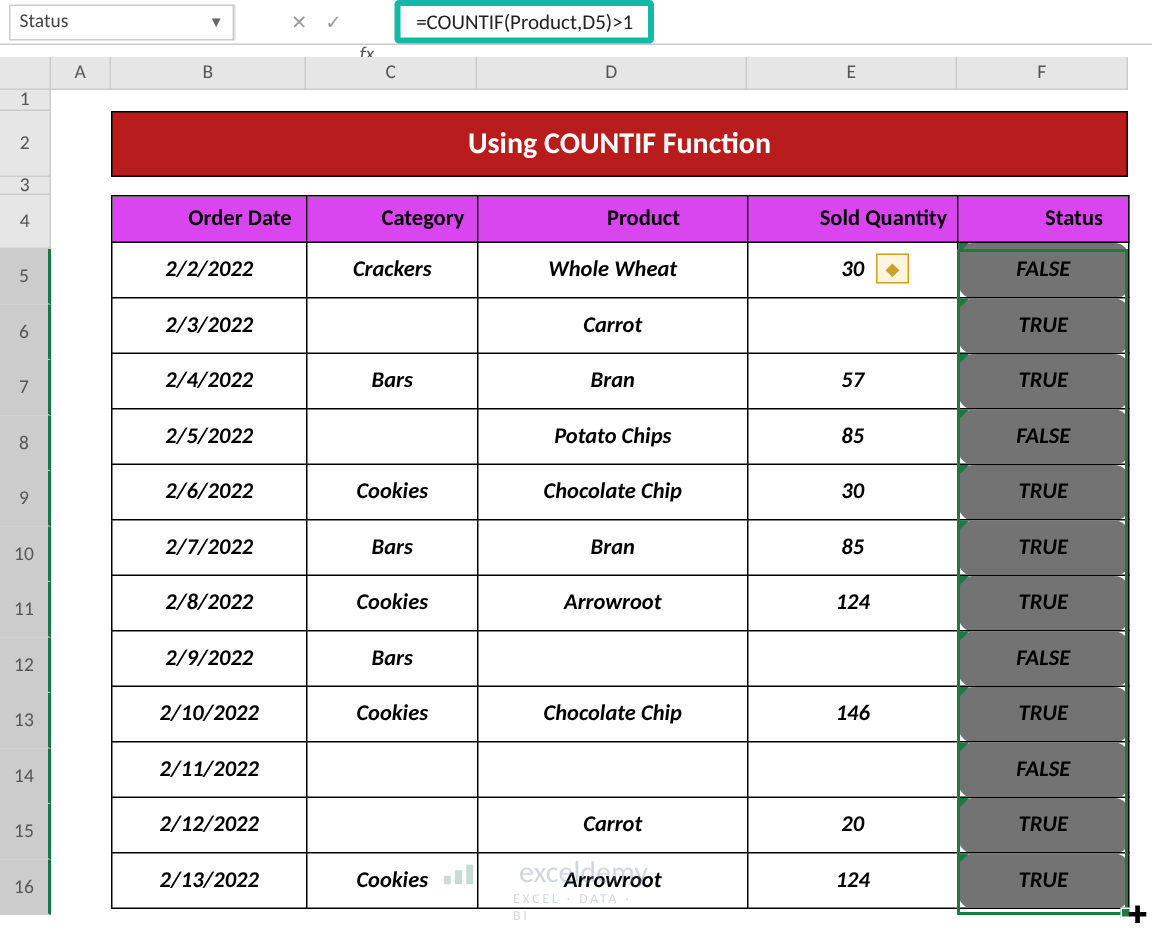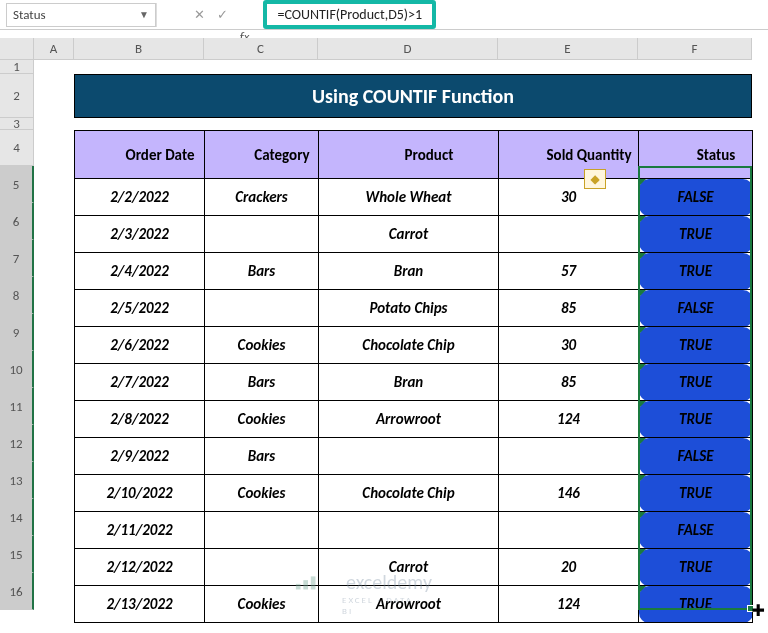--- a/index.html
+++ b/index.html
@@ -22,28 +22,28 @@
 
   .rows { display: flex; }
   .row-headers { display: flex; flex-direction: column; }
   .row-h { width: 34px; background: #e6e6e6; border-right: 1px solid #ccc; border-bottom: 1px solid #ccc; font-size: 13px; color: #555; display: flex; align-items: center; justify-content: center; }
   .r1 { height: 14px; } .r2 { height: 44px; } .r3 { height: 12px; } .r4 { height: 36px; }
   .r5,.r6,.r7,.r8,.r9,.r10,.r11,.r12,.r13,.r14,.r15,.r16 { height: 37px; }
   .row-h.sel { background: #ccc; border-right: 2px solid #217346; }
 
   .sheet { position: relative; width: 720px; }
 
-  .title-cell { position: absolute; left: 40px; top: 14px; width: 678px; height: 44px; background: #0c4a6e; color: #fff; font-weight: bold; font-size: 20px; display: flex; align-items: center; justify-content: center; border: 1px solid #000; }
+  .title-cell { position: absolute; left: 40px; top: 14px; width: 678px; height: 44px; background: #b91c1c; color: #fff; font-weight: bold; font-size: 20px; display: flex; align-items: center; justify-content: center; border: 1px solid #000; }
 
   .data-table { position: absolute; left: 40px; top: 70px; border-collapse: collapse; }
-  .data-table th { background: #c4b5fd; font-size: 15px; font-weight: bold; height: 48px; border: 1.5px solid #000; text-align: center; padding-left: 41px; }
+  .data-table th { background: #d946ef; font-size: 15px; font-weight: bold; height: 31px; border: 1.5px solid #000; text-align: center; padding-left: 41px; }
   .data-table td { height: 37px; border: 1.5px solid #000; font-size: 15px; text-align: center; font-weight: bold; padding: 0 8px; font-style: italic; }
   .tB { width: 130px; } .tC { width: 114px; } .tD { width: 180px; } .tE { width: 140px; } .tF { width: 114px; }
   .right-txt { text-align: right; }
-  .status-cell { background: #1d4ed8; position: relative; border-radius: 10px; }
+  .status-cell { background: #737373; position: relative; border-radius: 10px; }
   .status-cell::before { content: ""; position: absolute; top: 0; left: 0; border-top: 7px solid #1a7a3f; border-right: 7px solid transparent; }
 
   .sel-range { position: absolute; left: 604px; top: 106px; width: 114px; height: 444px; border: 2px solid #1a7a3f; pointer-events: none; }
   .fill-handle { position: absolute; right: -4px; bottom: -4px; width: 7px; height: 7px; background: #1a7a3f; border: 1px solid #fff; }
   .fill-cursor { position: absolute; right: -15px; bottom: -12px; font-size: 16px; color: #000; }
 
   .err-tag { position: absolute; left: 550px; top: 109px; width: 22px; height: 20px; border: 1px solid #c9a227; background: #fff6dd; display: flex; align-items: center; justify-content: center; font-size: 12px; color: #c9a227; }
 
   .watermark { position: absolute; left: 260px; top: 510px; font-size: 20px; color: rgba(120,140,160,0.35); font-weight: 500; display: flex; align-items: center; gap: 24px; pointer-events: none; }
   .watermark .sub { font-size: 9px; letter-spacing: 2px; position: absolute; top: 24px; left: 48px; }

